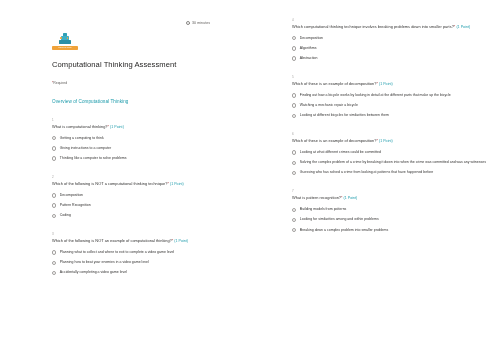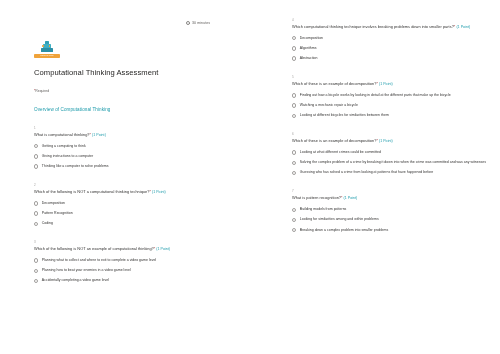--- a/index.html
+++ b/index.html
@@ -51,21 +51,21 @@
     height: 1.2px;
     background: #8a8886;
   }
   .timer-label { white-space: nowrap; }
 
   
   .col {
     position: absolute;
     top: 0;
   }
-  .col-left  { left: 34px;  width: 210px; margin-top: 8px; }
+  .col-left  { left: 52px;  width: 210px; }
   .col-right { left: 292px; width: 200px; }
 
   
   .brand {
     margin-top: 33px;
     width: 26px;
     height: 18px;
     position: relative;
   }
   .logo-mark {

